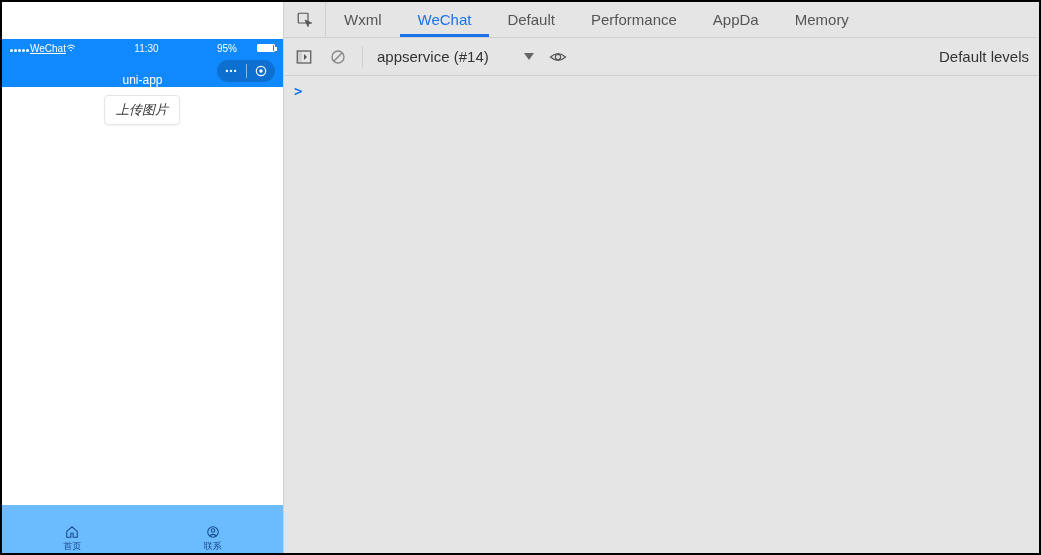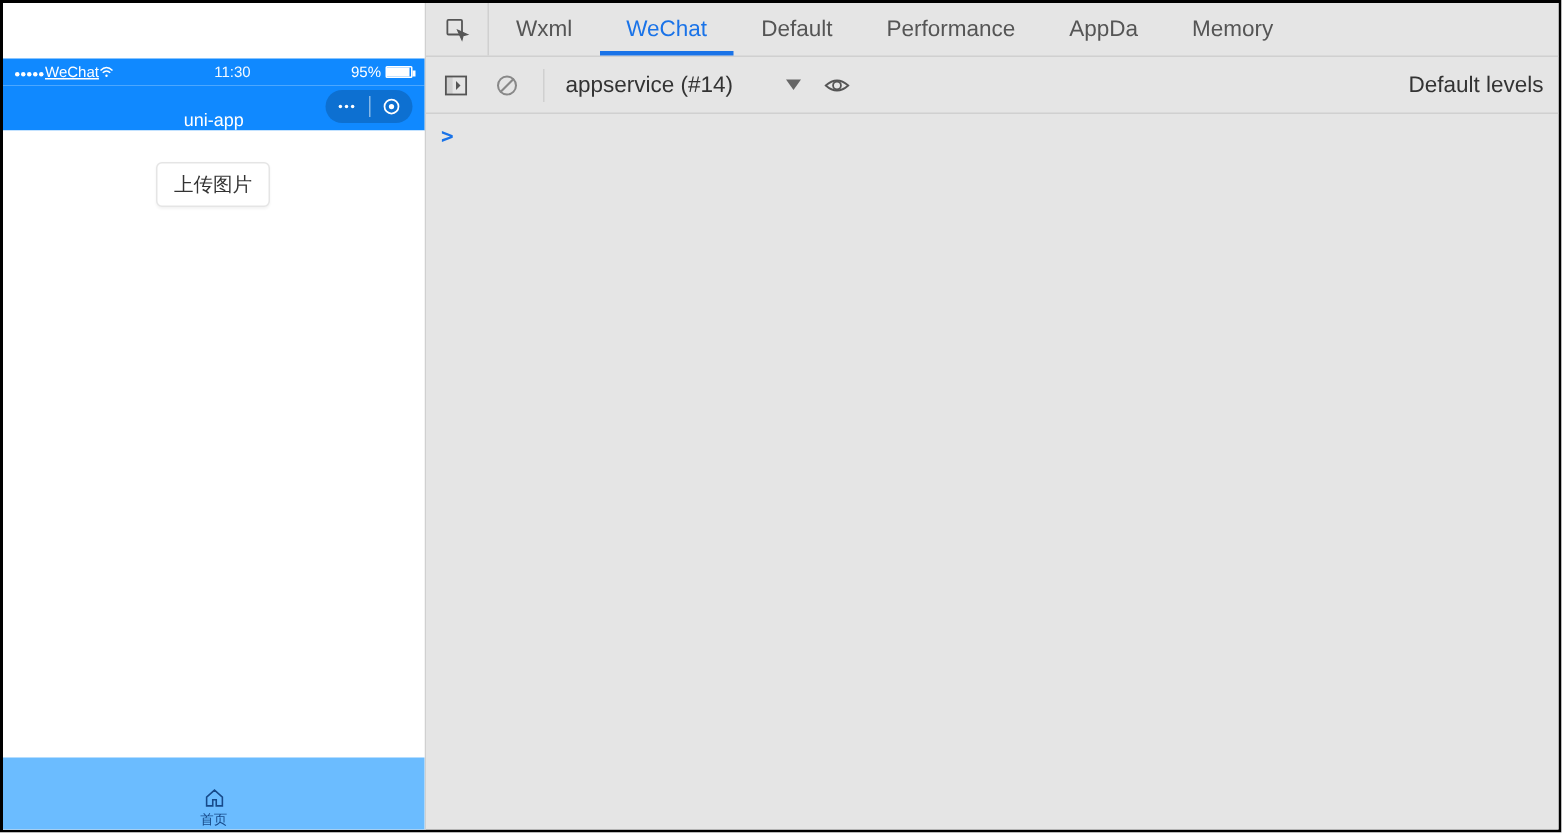--- a/index.html
+++ b/index.html
@@ -6,33 +6,33 @@
   html, body { width: 1041px; height: 555px; overflow: hidden; background: #fff; }
   .frame { width: 1041px; height: 555px; border: 2px solid #000; display: flex; position: relative; }
 
   
   .sim { width: 282px; height: 100%; border-right: 1px solid #d0d0d0; display: flex; flex-direction: column; background: #fff; position: relative; }
   .sim-gap-top { height: 37px; background: #fff; }
   .statusbar { height: 18px; background: #1089ff; color: #fff; display: flex; align-items: center; font-size: 10px; padding: 0 8px; }
   .statusbar .sb-left { display: flex; align-items: center; gap: 0; text-decoration: underline; }
   .dots span { display:inline-block; width:3px; height:3px; border-radius:50%; background:#fff; margin-right:1px; }
   .sb-center { flex:1; text-align:center; opacity:.95; }
-  .sb-right { display:flex; align-items:center; gap:3px; }
+  .sb-right { display:flex; align-items:center; gap:20px; }
   .batt { width:18px; height:8px; border:1px solid #fff; border-radius:1px; position:relative; }
   .batt::after { content:""; position:absolute; right:-3px; top:2px; width:2px; height:4px; background:#fff; }
   .batt i { display:block; width:95%; height:100%; background:#fff; }
 
   .navbar { height: 30px; background:#1089ff; color:#fff; display:flex; align-items:flex-end; justify-content:center; position:relative; font-size:12px; }
   .capsule { position:absolute; right:8px; top:3px; height:22px; width:58px; border-radius:12px; background:rgba(0,0,0,0.18); display:flex; align-items:center; }
   .capsule div { flex:1; display:flex; align-items:center; justify-content:center; color:#fff; font-size:12px; }
   .capsule .sep { flex:0 0 1px; height:14px; background:rgba(255,255,255,0.5); }
   .capsule svg { width:14px; height:14px; }
 
   .sim-body { flex:1; background:#fff; position:relative; display:flex; flex-direction:column; }
-  .upload-btn { align-self:flex-start; margin:21px 0 0 102px; padding:5px 10px; border:1px solid #e5e5e5; border-radius:4px; background:#fff; font-size:13px; color:#333; box-shadow:0 1px 2px rgba(0,0,0,0.05); cursor:pointer; width:76px; text-align:center; }
+  .upload-btn { align-self:flex-start; margin:8px 0 0 102px; padding:5px 10px; border:1px solid #e5e5e5; border-radius:4px; background:#fff; font-size:13px; color:#333; box-shadow:0 1px 2px rgba(0,0,0,0.05); cursor:pointer; width:76px; text-align:center;font-style:italic; }
 
   .tabbar { position:absolute; bottom:0; left:0; right:0; height:48px; background:#6bbcff; display:flex; }
   .tabbar .tab { flex:1; display:flex; flex-direction:column; align-items:center; justify-content:center; color:#174a8a; font-size:9px; cursor:pointer;margin-top:20px; }
   .tabbar .tab svg { width:20px; height:20px; margin-bottom:1px; }
 
   
   .dev { flex:1; display:flex; flex-direction:column; height:100%; overflow:hidden; background:#e5e5e5; }
   .dev-tabs { height:36px; border-bottom:1px solid #d0d0d0; display:flex; align-items:stretch; }
   .dev-tabs .inspect { width:42px; display:flex; align-items:center; justify-content:center; border-right:1px solid #d0d0d0; cursor:pointer; }
   .dev-tabs .inspect svg { width:18px; height:18px; stroke:#555; fill:none; }
@@ -102,20 +102,28 @@
     <div class="sim-body">
       <button class="upload-btn">上传图片</button>
 
       <div class="tabbar">
         <div class="tab">
           <svg viewBox="0 0 24 24">
               <path d="M3 11 L12 3 L21 11 V21 H14 V14 H10 V21 H3 Z" fill="none" stroke="#174a8a" stroke-width="1.8"></path>
             </svg>
           <span>首页</span>
         </div>
+        <div class="tab">
+          <svg viewBox="0 0 24 24">
+              <circle cx="12" cy="12" r="9" fill="none" stroke="#174a8a" stroke-width="1.8"></circle>
+              <circle cx="12" cy="9.5" r="3" fill="none" stroke="#174a8a" stroke-width="1.8"></circle>
+              <path d="M5.5 19 Q12 13 18.5 19" fill="none" stroke="#174a8a" stroke-width="1.8"></path>
+            </svg>
+          <span>联系</span>
+        </div>
       </div>
     </div>
   </div>
 
   <div class="dev">
 
     <div class="dev-tabs">
       <div class="inspect">
         <svg viewBox="0 0 24 24">
           <rect x="3" y="3" width="13" height="13" rx="1" stroke="#555" stroke-width="1.6" fill="none"></rect>

